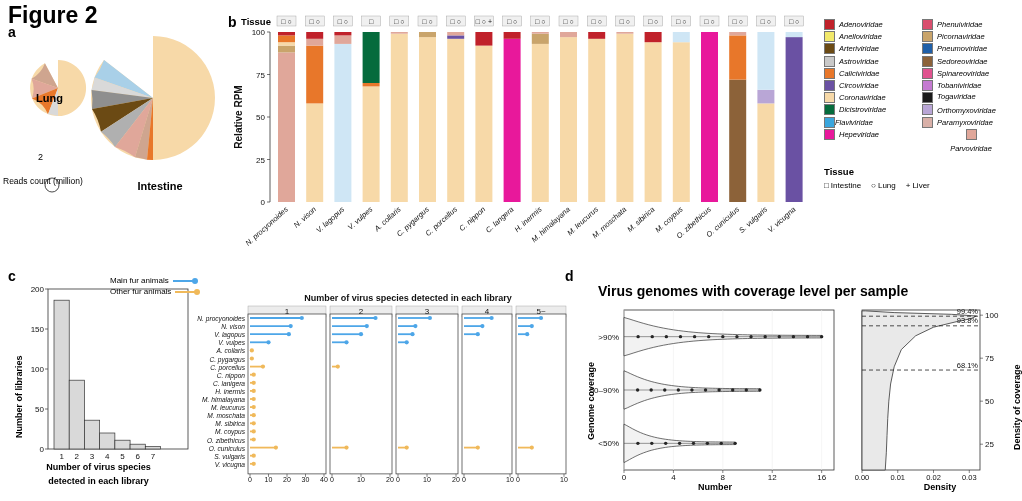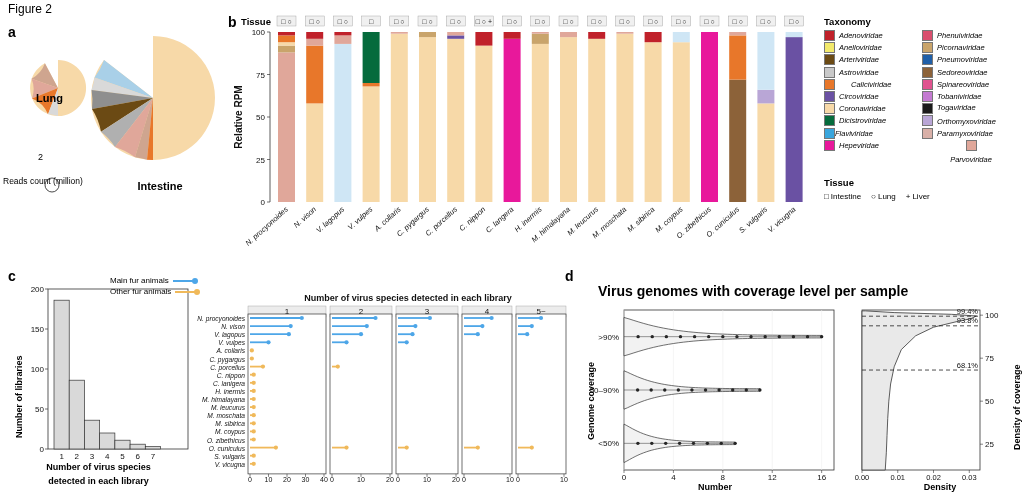--- a/index.html
+++ b/index.html
@@ -1,18 +1,18 @@
 <!DOCTYPE html>
 <html><head>
 <meta charset="utf-8">
 <style>
   html,body{margin:0;padding:0;}
   body{width:1022px;height:501px;background:#ffffff;font-family:"Liberation Sans",sans-serif;position:relative;overflow:hidden;}
   .abs{position:absolute;}
-  .ttl{font-size:12px;font-weight:normal;}
+  .ttl{font-size:23px;font-weight:bold;}
   .pl{font-size:14px;font-weight:bold;}
   .axlab{font-size:9px;font-weight:bold;}
   svg{display:block;overflow:visible;}
   .lgtxt{font-size:7.5px;font-style:italic;}
   .lghdr{font-size:9.5px;font-weight:bold;}
   .rot{transform-origin:0 0;}
 </style>
 </head>
 <body>
 
@@ -188,40 +188,39 @@
       <text x="566.0999999999999" y="10" font-size="7" fill="#111" text-anchor="middle" font-family="Liberation Sans, sans-serif">□ ○</text>
       <rect x="556.5999999999999" y="2" width="19" height="10" fill="#f0f0f0" stroke="#999" stroke-width="0.4"></rect>
       <text x="566.0999999999999" y="10" font-size="7" fill="#111" text-anchor="middle" font-family="Liberation Sans, sans-serif">□ ○</text>
       <rect x="557.5999999999999" y="23.099999999999994" width="17" height="164.9" fill="#6a51a3"></rect>
       <rect x="557.5999999999999" y="17.999999999999993" width="17" height="5.1" fill="#cfe6f5"></rect>
       <text x="568.0999999999999" y="196" font-size="7.5" fill="#111" text-anchor="end" font-family="Liberation Sans, sans-serif" font-style="italic" transform="rotate(-42,568.0999999999999,196)">V. vicugna</text>
     </svg>
 </div>
 
 <div class="abs" style="left:824px;top:16px;width:196px;height:230px;">
-  <div class="lghdr">Taxonomy</div>
   <div style="display:flex;gap:6px;margin-top:3px;">
     <div id="lgc1" style="width:94px;">
         <div style="display: flex; align-items: center; gap: 4px; margin-bottom: 1.2px;">
           <span style="width: 9px; height: 9px; display: inline-block; background: rgb(192, 33, 42); border: 0.5px solid rgb(119, 119, 119);"></span>
           <span class="lgtxt">Adenoviridae</span>
         </div>
         <div style="display: flex; align-items: center; gap: 4px; margin-bottom: 1.2px;">
           <span style="width: 9px; height: 9px; display: inline-block; background: rgb(242, 233, 107); border: 0.5px solid rgb(119, 119, 119);"></span>
           <span class="lgtxt">Anelloviridae</span>
         </div>
         <div style="display: flex; align-items: center; gap: 4px; margin-bottom: 1.2px;">
           <span style="width: 9px; height: 9px; display: inline-block; background: rgb(107, 74, 20); border: 0.5px solid rgb(119, 119, 119);"></span>
           <span class="lgtxt">Arteriviridae</span>
         </div>
         <div style="display: flex; align-items: center; gap: 4px; margin-bottom: 1.2px;">
           <span style="width: 9px; height: 9px; display: inline-block; background: rgb(201, 201, 201); border: 0.5px solid rgb(119, 119, 119);"></span>
           <span class="lgtxt">Astroviridae</span>
         </div>
-        <div style="display: flex; align-items: center; gap: 16px; margin-bottom: 1.2px;">
+        <div style="display: flex; align-items: center; gap: 4px; margin-bottom: 1.2px;">
           <span style="width: 9px; height: 9px; display: inline-block; background: rgb(232, 119, 42); border: 0.5px solid rgb(119, 119, 119);"></span>
           <span class="lgtxt">Caliciviridae</span>
         </div>
         <div style="display: flex; align-items: center; gap: 4px; margin-bottom: 1.2px;">
           <span style="width: 9px; height: 9px; display: inline-block; background: rgb(106, 81, 163); border: 0.5px solid rgb(119, 119, 119);"></span>
           <span class="lgtxt">Circoviridae</span>
         </div>
         <div style="display: flex; align-items: center; gap: 4px; margin-bottom: 1.2px;">
           <span style="width: 9px; height: 9px; display: inline-block; background: rgb(247, 217, 168); border: 0.5px solid rgb(119, 119, 119);"></span>
           <span class="lgtxt">Coronaviridae</span>

